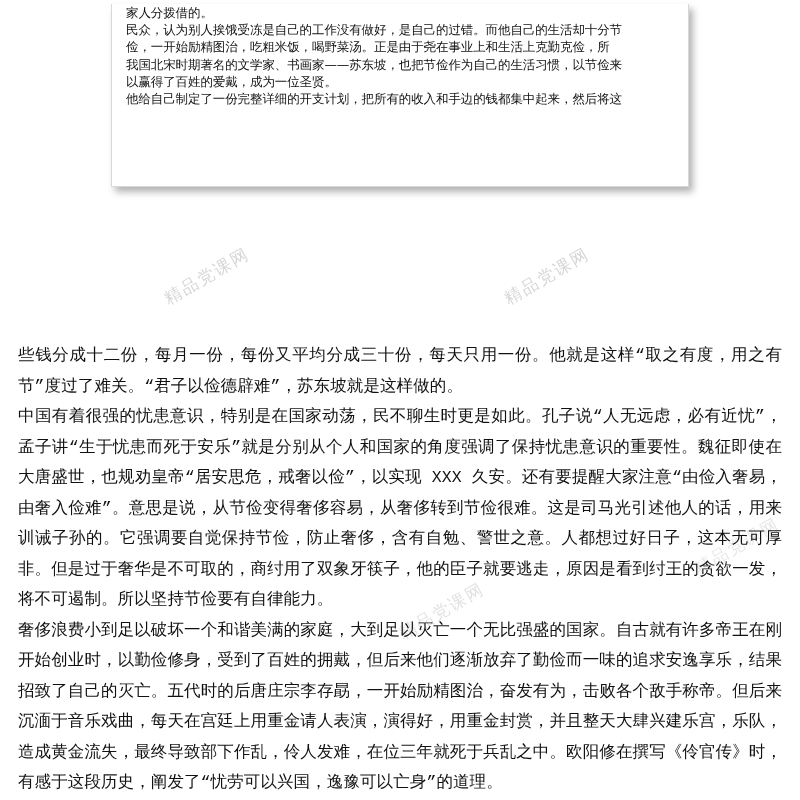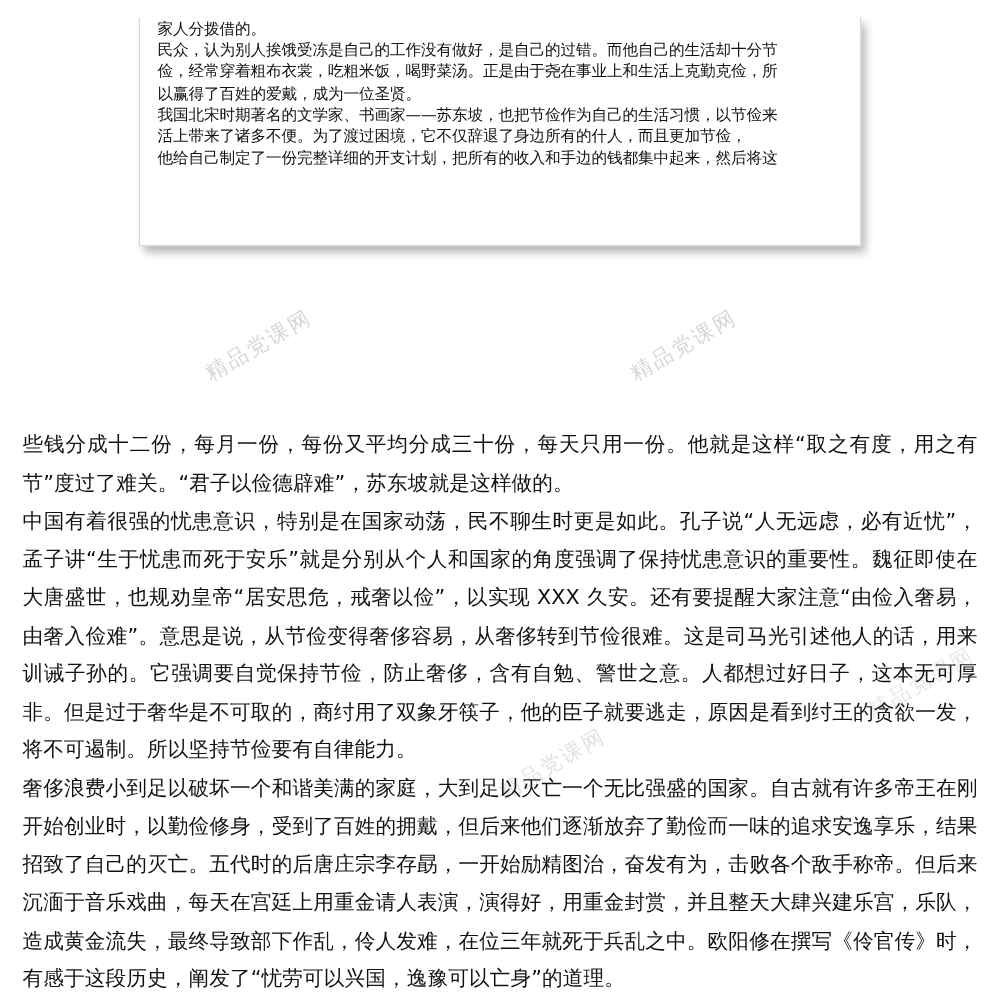--- a/index.html
+++ b/index.html
@@ -12,21 +12,21 @@
     background: #ffffff;
     font-family: "DejaVu Sans", "Liberation Sans", sans-serif;
     position: relative;
     overflow: hidden;
   }
 
   
   .doc-image {
     position: absolute;
     left: 111px;
-    top: 14px;
+    top: 4px;
     width: 578px;
     height: 183px;
     background: #ffffff;
     border: 1px solid #d8d8d8;
     border-top: none;
     box-shadow: 4px 5px 7px rgba(0,0,0,0.30);
     box-sizing: border-box;
     overflow: hidden;
   }
   .doc-image-inner {
@@ -49,20 +49,21 @@
     top: 341px;
     width: 764px;
     font-size: 16.5px;
     line-height: 30.5px;
     color: #111111;
     text-align: justify;
     letter-spacing: 0.1px;
   }
   .page-body p {
     margin: 0 0 0 0;
+    font-family: Liberation Mono, monospace;
   }
 
   
   .watermark {
     position: absolute;
     font-family: "DejaVu Sans", "Liberation Sans", sans-serif;
     color: rgba(120,120,120,0.30);
     font-size: 17px;
     letter-spacing: 2px;
     white-space: nowrap;
@@ -76,24 +77,23 @@
   .wm3 { left: 395px; top: 625px; color: rgba(120,120,120,0.22); }
   .wm4 { left: 690px; top: 560px; color: rgba(120,120,120,0.18); }
 </style>
 </head>
 <body>
 
 <div class="doc-image">
   <div class="doc-image-inner">
     <p>家人分拨借的。</p>
     <p>民众，认为别人挨饿受冻是自己的工作没有做好，是自己的过错。而他自己的生活却十分节</p>
-    <p>俭，经常穿着粗布衣裳，吃粗米饭，喝野菜汤。正是由于尧在事业上和生活上克勤克俭，所</p>
+    <p>俭，一开始励精图治，吃粗米饭，喝野菜汤。正是由于尧在事业上和生活上克勤克俭，所</p>
+    <p>我国北宋时期著名的文学家、书画家——苏东坡，也把节俭作为自己的生活习惯，以节俭来</p>
     <p>以赢得了百姓的爱戴，成为一位圣贤。</p>
-    <p>我国北宋时期著名的文学家、书画家——苏东坡，也把节俭作为自己的生活习惯，以节俭来</p>
-    <p>活上带来了诸多不便。为了渡过困境，它不仅辞退了身边所有的什人，而且更加节俭，</p>
     <p>他给自己制定了一份完整详细的开支计划，把所有的收入和手边的钱都集中起来，然后将这</p>
   </div>
 </div>
 
 <div class="watermark wm1">精品党课网</div>
 <div class="watermark wm2">精品党课网</div>
 <div class="watermark wm3">精品党课网</div>
 <div class="watermark wm4">精品党课网</div>
 
 <div class="page-body">

